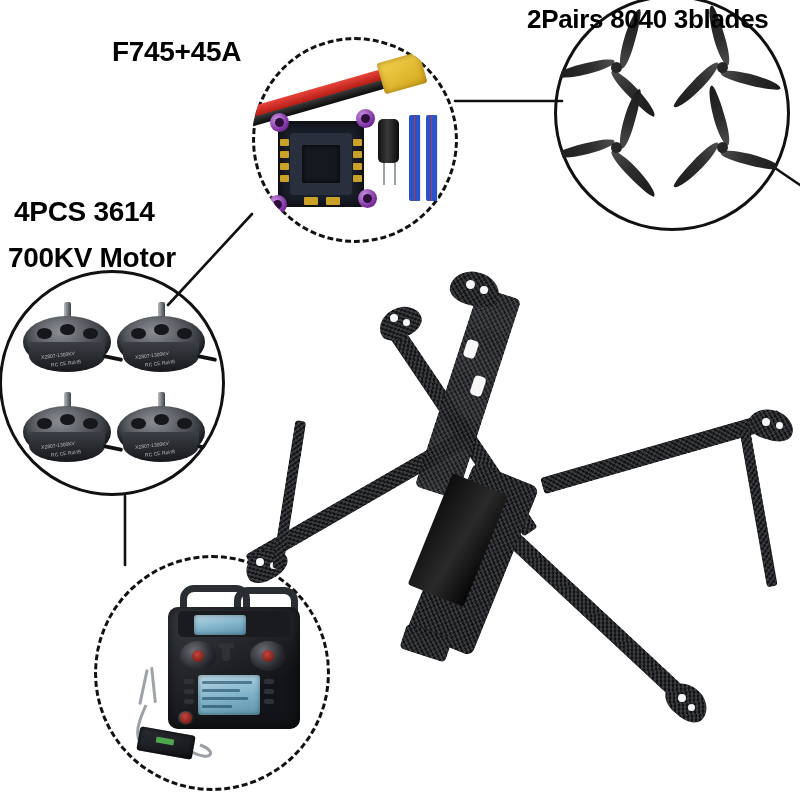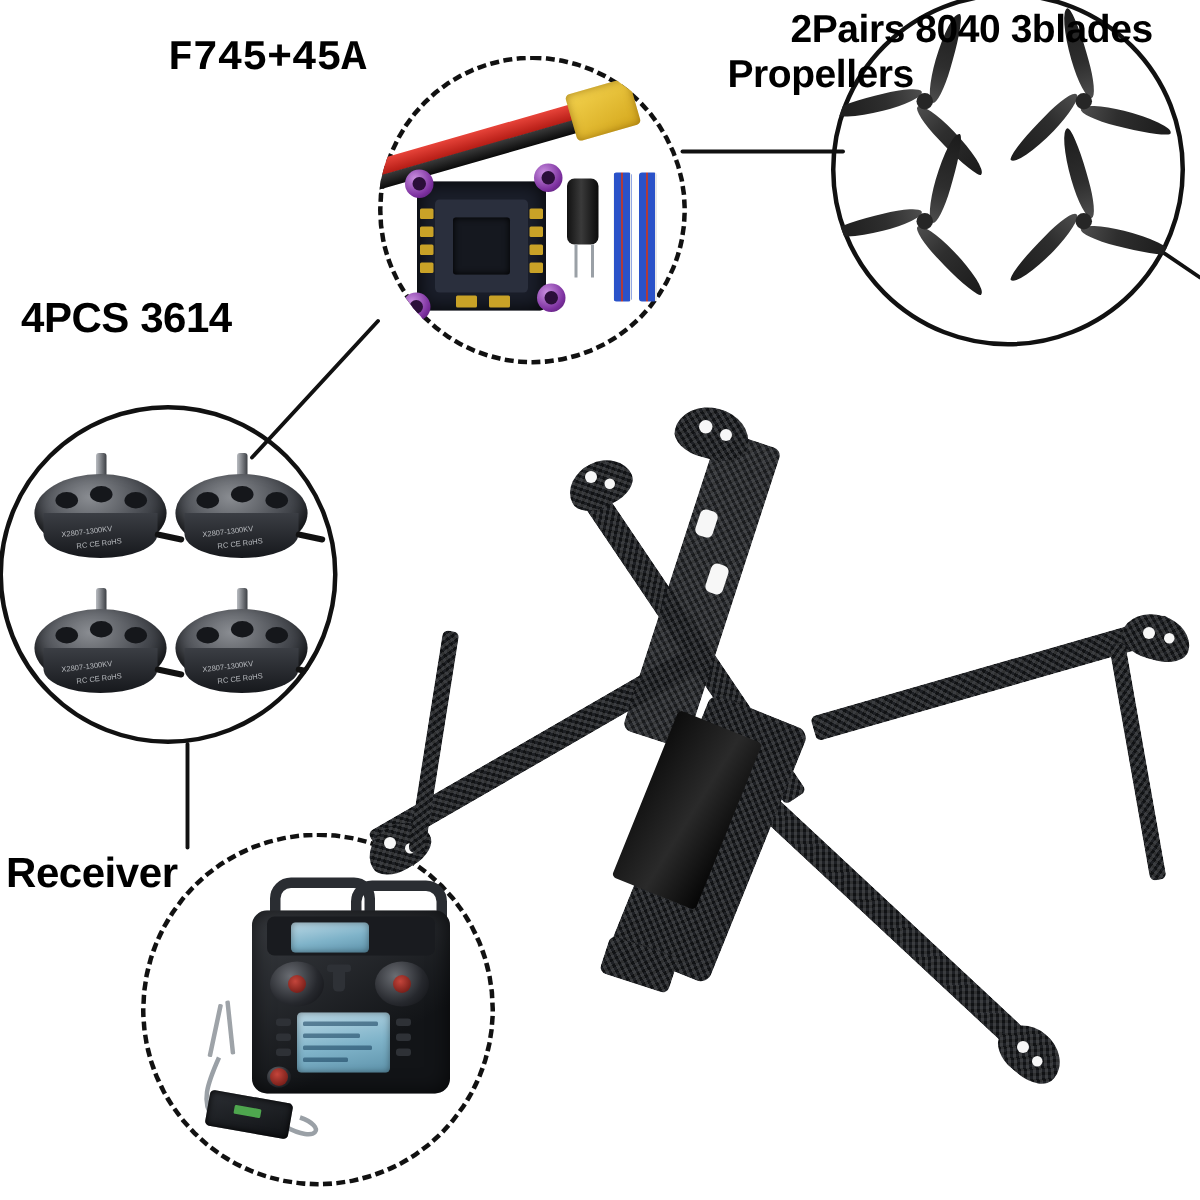--- a/index.html
+++ b/index.html
@@ -134,21 +134,21 @@
     <div class="grommet" style="left:106px;top:152px;"></div>
 
     <div class="cap" style="left:126px;top:82px;width:21px;height:44px;"></div>
     <div class="capleg" style="left:131px;top:126px;height:22px;"></div>
     <div class="capleg" style="left:142px;top:126px;height:22px;"></div>
 
     <div class="ribbon" style="left:157px;top:78px;width:12px;height:86px;"></div>
     <div class="ribbon" style="left:174px;top:78px;width:12px;height:86px;"></div>
   </div>
 
-  <div class="lbl l28" style="left:112px;top:24px;font-family:Liberation Mono, monospace;">F745+45A</div>
+  <div class="lbl l28" style="left:112px;top:36px;">F745+45A</div>
 
   <div class="circ solid" style="left:554px;top:-5px;width:236px;height:236px;"></div>
 
   <div class="clip" style="left:554px;top:-5px;width:236px;height:236px;">
     <div class="prop" style="left:62px;top:72px;">
       <div class="blade" style="transform:rotate(-74deg);"></div>
       <div class="blade" style="transform:rotate(166deg);"></div>
       <div class="blade" style="transform:rotate(46deg);"></div>
       <div class="hub"></div>
     </div>
@@ -166,21 +166,20 @@
     </div>
     <div class="prop" style="left:168px;top:152px;">
       <div class="blade" style="transform:rotate(-106deg);"></div>
       <div class="blade" style="transform:rotate(14deg);"></div>
       <div class="blade" style="transform:rotate(134deg);"></div>
       <div class="hub"></div>
     </div>
   </div>
 
   <div class="lbl l26" style="left:527px;top:4px;">2Pairs 8040 3blades</div>
-  <div class="lbl l26" style="left:485px;top:34px;">Propellers</div>
 
   <div class="circ solid" style="left:-1px;top:270px;width:226px;height:226px;"></div>
 
   <div class="clip" style="left:-1px;top:270px;width:226px;height:226px;">
     <div class="motor" style="left:24px;top:32px;">
       <div class="mshaft" style="left:41px;top:0px;"></div>
       <div class="mbell"></div>
       <div class="mvent" style="left:14px;top:26px;width:15px;height:11px;"></div>
       <div class="mvent" style="left:37px;top:22px;width:15px;height:11px;"></div>
       <div class="mvent" style="left:60px;top:26px;width:15px;height:11px;"></div>
@@ -218,20 +217,21 @@
       <div class="mvent" style="left:37px;top:22px;width:15px;height:11px;"></div>
       <div class="mvent" style="left:60px;top:26px;width:15px;height:11px;"></div>
       <div class="mbody"></div>
       <div class="mtxt" style="left:18px;top:50px;">X2807-1300KV</div>
       <div class="mtxt" style="left:28px;top:58px;">RC CE RoHS</div>
       <div class="mwire" style="left:80px;top:54px;width:20px;transform:rotate(12deg);"></div>
     </div>
   </div>
 
   <div class="lbl l28" style="left:14px;top:196px;">4PCS 3614</div>
+  <div class="lbl l28" style="left:8px;top:242px;">700KV Motor</div>
 
   <div class="circ dashed" style="left:94px;top:555px;width:236px;height:236px;"></div>
 
   <div class="clip" style="left:94px;top:555px;width:236px;height:236px;">
     <div class="handle" style="left:86px;top:30px;width:56px;height:30px;"></div>
     <div class="handle" style="left:140px;top:32px;width:50px;height:28px;"></div>
 
     <div class="tx" style="left:74px;top:52px;width:132px;height:122px;"></div>
     <div class="txtop" style="left:84px;top:56px;width:112px;height:26px;border-radius:5px;"></div>
     <div class="lcd" style="left:100px;top:60px;width:52px;height:20px;"></div>
@@ -257,21 +257,20 @@
     <div class="ant" style="left:48px;top:114px;width:3px;height:36px;transform:rotate(12deg);"></div>
     <div class="ant" style="left:58px;top:112px;width:3px;height:36px;transform:rotate(-6deg);"></div>
     <svg class="layer" style="width:236px;height:236px;">
       <path d="M52,150 C44,168 40,180 48,190" stroke="#9aa0a6" stroke-width="3" fill="none"></path>
       <path d="M96,196 C118,208 124,196 106,190" stroke="#9aa0a6" stroke-width="3" fill="none"></path>
     </svg>
     <div class="rxbody" style="left:44px;top:176px;width:56px;height:24px;transform:rotate(10deg);"></div>
     <div class="rxled" style="left:62px;top:183px;width:18px;height:6px;transform:rotate(10deg);"></div>
   </div>
 
-  <div class="lbl l28" style="left:4px;top:566px;">Receiver</div>
 
   <div style="position:absolute;left:250px;top:300px;width:550px;height:450px;">
 
     <div class="cf" style="left:-5px;top:255px;width:255px;height:17px;transform:rotate(-30deg);transform-origin:0 0;"></div>
     <div class="mount" style="left:-6px;top:250px;width:44px;height:30px;transform:rotate(-30deg);"></div>
     <div class="hole" style="left:6px;top:258px;width:8px;height:8px;"></div>
     <div class="hole" style="left:20px;top:262px;width:7px;height:7px;"></div>
 
     <div class="cf" style="left:148px;top:20px;width:250px;height:17px;transform:rotate(56deg);transform-origin:0 0;"></div>
     <div class="mount" style="left:128px;top:8px;width:44px;height:30px;transform:rotate(-26deg);"></div>

